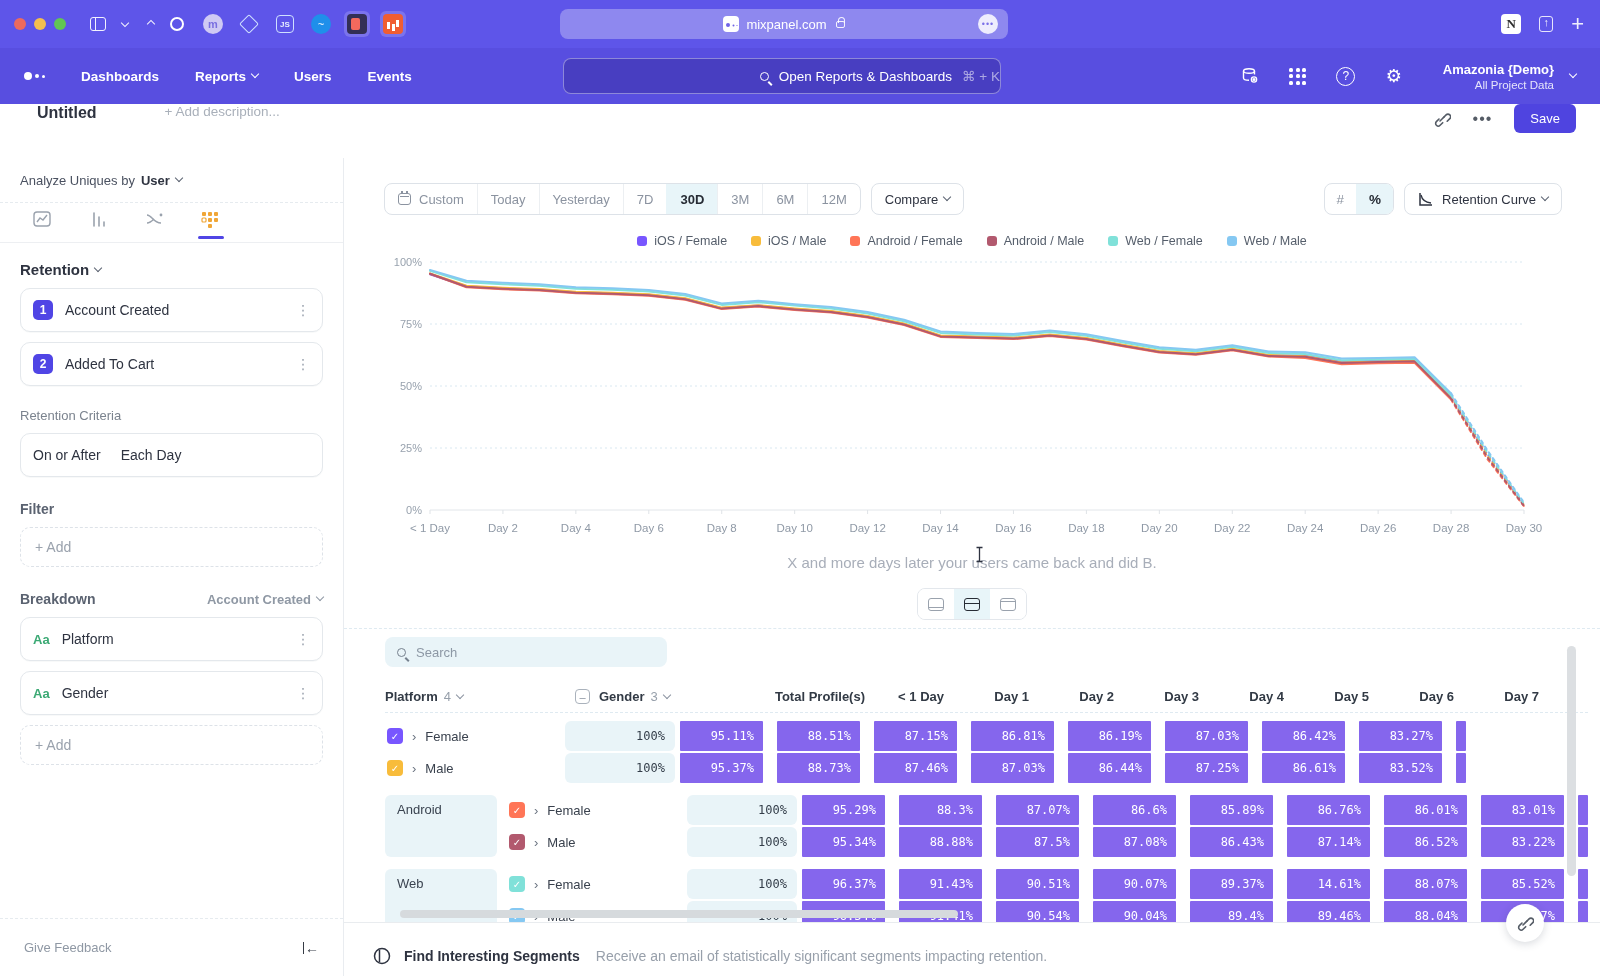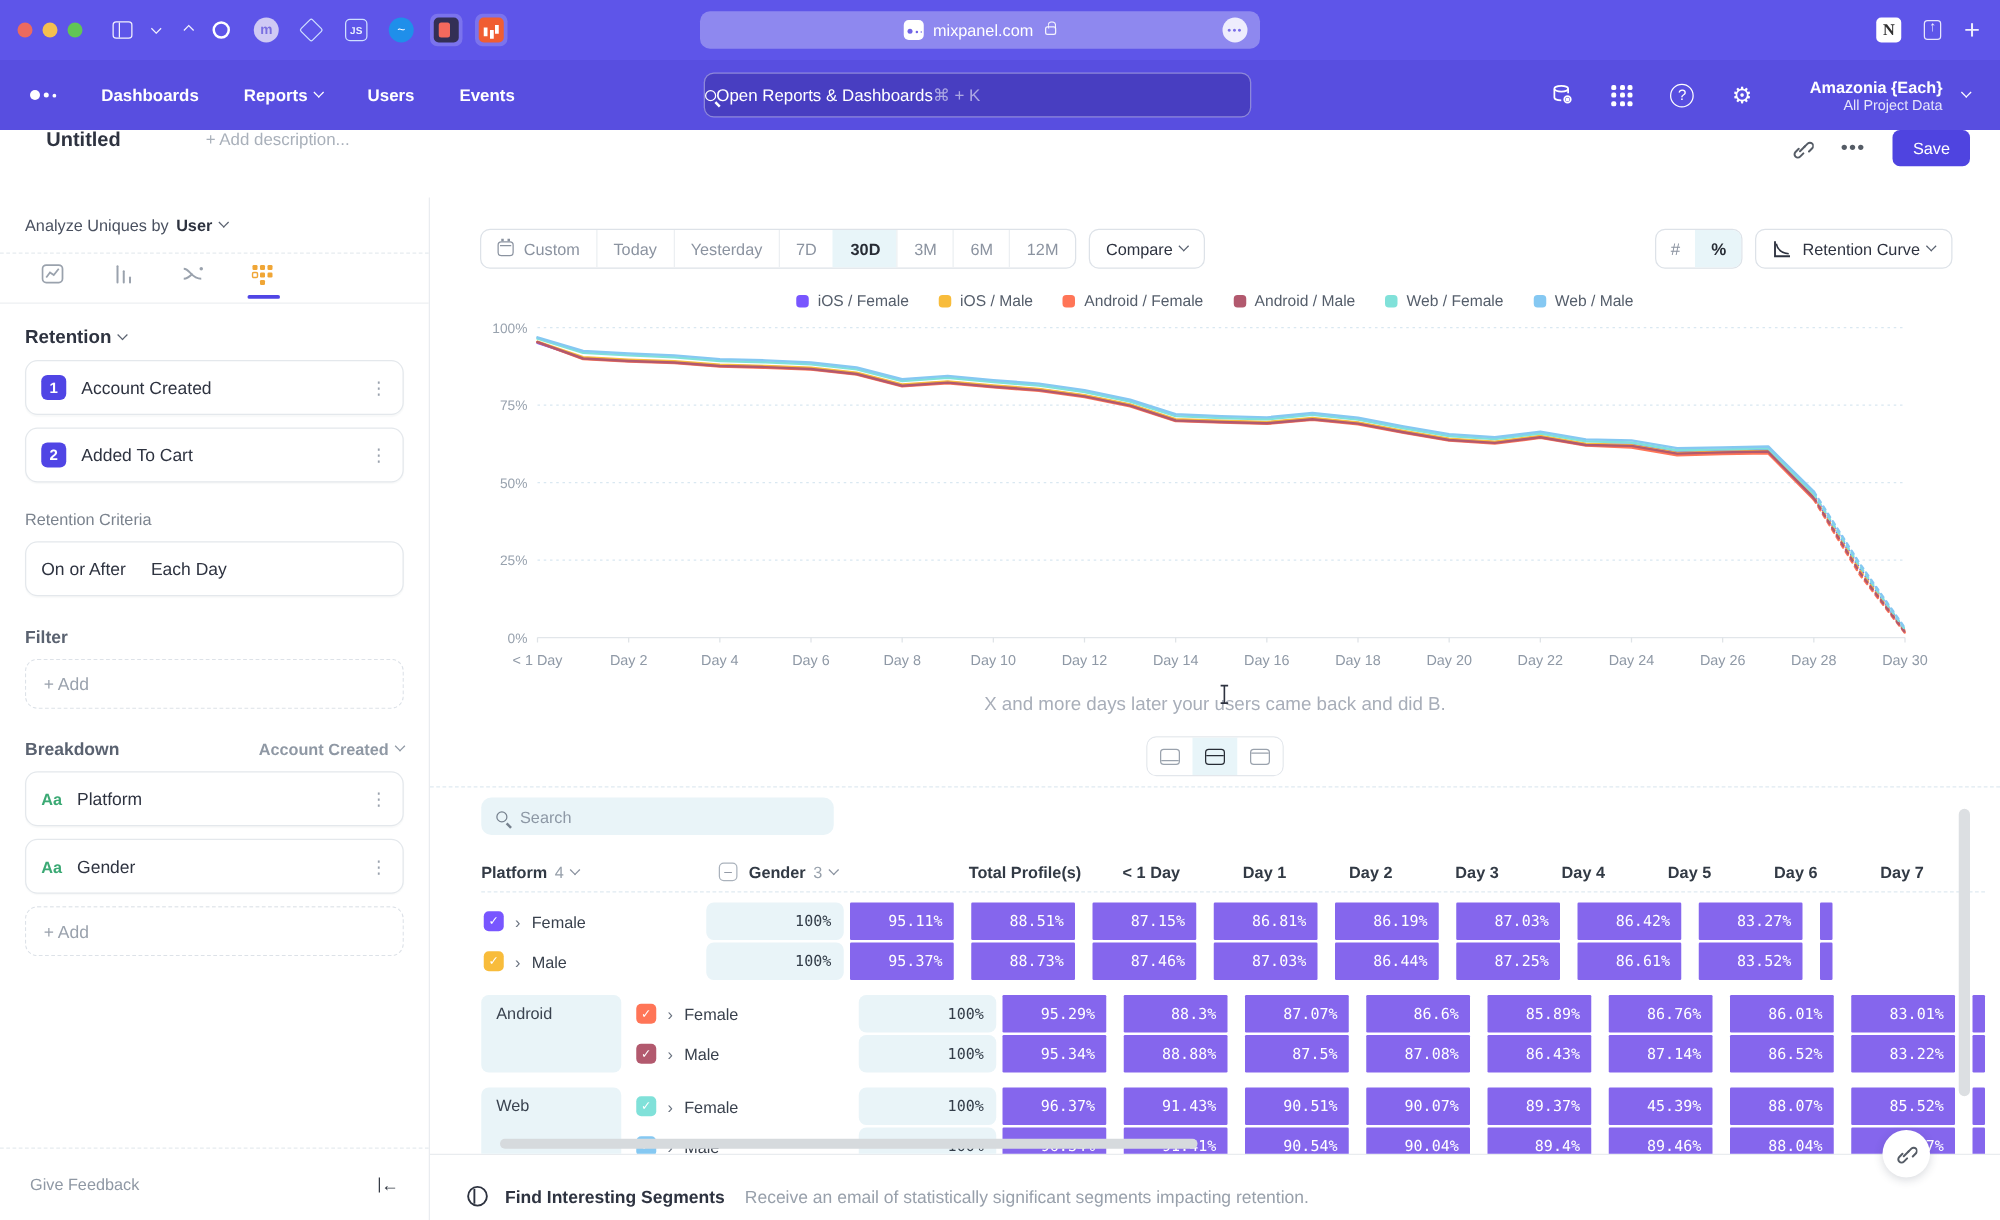--- a/index.html
+++ b/index.html
@@ -35,21 +35,21 @@
   .notion{width:20px;height:20px;background:#fff;border-radius:4px;color:#2f2f2f;font-weight:bold;font-size:13px;display:flex;align-items:center;justify-content:center;font-family:"Liberation Serif",serif;}
   .share-glyph{width:14px;height:16px;border:1.6px solid rgba(255,255,255,.85);border-radius:3px;position:relative;font-size:11px;color:rgba(255,255,255,.9);text-align:center;line-height:10px;}
   .plus-glyph{font-size:22px;font-weight:300;color:rgba(255,255,255,.9);}
 
   
   .nav{height:56px;background:#584ee0;display:flex;align-items:center;position:relative;color:#fff;}
   .logo-dots{margin-left:24px;display:flex;align-items:center;gap:3px;}
   .logo-dots i{display:block;border-radius:50%;background:#fff;}
   .menu{display:flex;gap:36px;margin-left:36px;font-size:13.5px;}
   .menu .mi{display:flex;align-items:center;cursor:pointer;font-weight:bold;}
-  .nav-search{position:absolute;left:563px;top:10px;width:438px;height:36px;background:rgba(20,10,80,.22);border:1px solid rgba(255,255,255,.38);border-radius:8px;display:flex;align-items:center;justify-content:flex-start;font-size:13.5px;}
+  .nav-search{position:absolute;left:563px;top:10px;width:438px;height:36px;background:rgba(20,10,80,.22);border:1px solid rgba(255,255,255,.38);border-radius:8px;display:flex;align-items:center;justify-content:flex-end;gap:10px;font-size:13.5px;}
   .mag{width:9px;height:9px;border:1.6px solid currentColor;border-radius:50%;position:relative;display:inline-block;}
   .mag:after{content:"";position:absolute;left:8px;top:8px;width:5px;height:1.6px;background:currentColor;transform:rotate(45deg);transform-origin:0 0;}
   .nav-search .short{color:rgba(255,255,255,.55);}
   .nav-right{position:absolute;right:24px;top:0;height:56px;display:flex;align-items:center;gap:26px;}
   .nav-ic{color:#fff;display:flex;align-items:center;justify-content:center;width:22px;height:22px;}
   .grid9{display:grid;grid-template-columns:repeat(3,4px);grid-template-rows:repeat(3,4px);gap:2.5px;}
   .grid9 i{width:4px;height:4px;border-radius:1.5px;background:#fff;display:block;}
   .helpq{width:19px;height:19px;border:1.5px solid #fff;border-radius:50%;font-size:12px;display:flex;align-items:center;justify-content:center;}
   .gear{font-size:18px;line-height:1;}
   .account{display:flex;align-items:center;gap:10px;cursor:pointer;}
@@ -250,21 +250,21 @@
           <i></i>
           <i></i>
         </span>
       </span>
     <span class="nav-ic">
         <span class="helpq">?</span>
       </span>
     <span class="nav-ic gear">⚙</span>
     <div class="account">
       <span style="display:flex;flex-direction:column;align-items:flex-end;gap:2px">
-        <span class="a1">Amazonia {Each}</span>
+        <span class="a1">Amazonia {Demo}</span>
         <span class="a2">All Project Data</span>
       </span>
       <span class="chev"></span>
     </div>
   </div>
 </div>
 
 <div class="rheader">
   <span class="rtitle">Untitled</span>
   <span class="rdesc">+ Add description...</span>
@@ -643,21 +643,21 @@
                   <span class="gchev">›</span>
                   <span class="gname">Female</span>
                 </div>
                 <div class="total-cell">100%</div>
                 <div class="vals">
                   <span class="vcell">96.37%</span>
                   <span class="vcell">91.43%</span>
                   <span class="vcell">90.51%</span>
                   <span class="vcell">90.07%</span>
                   <span class="vcell">89.37%</span>
-                  <span class="vcell">45.39%</span>
+                  <span class="vcell">14.61%</span>
                   <span class="vcell">88.07%</span>
                   <span class="vcell">85.52%</span>
                   <span class="vcell sliver"></span>
                 </div>
               </div>
               <div class="trow">
                 <div class="gender-cell">
                   <span class="cbox" style="background: rgb(133, 200, 242);">✓</span>
                   <span class="gchev">›</span>
                   <span class="gname">Male</span>

